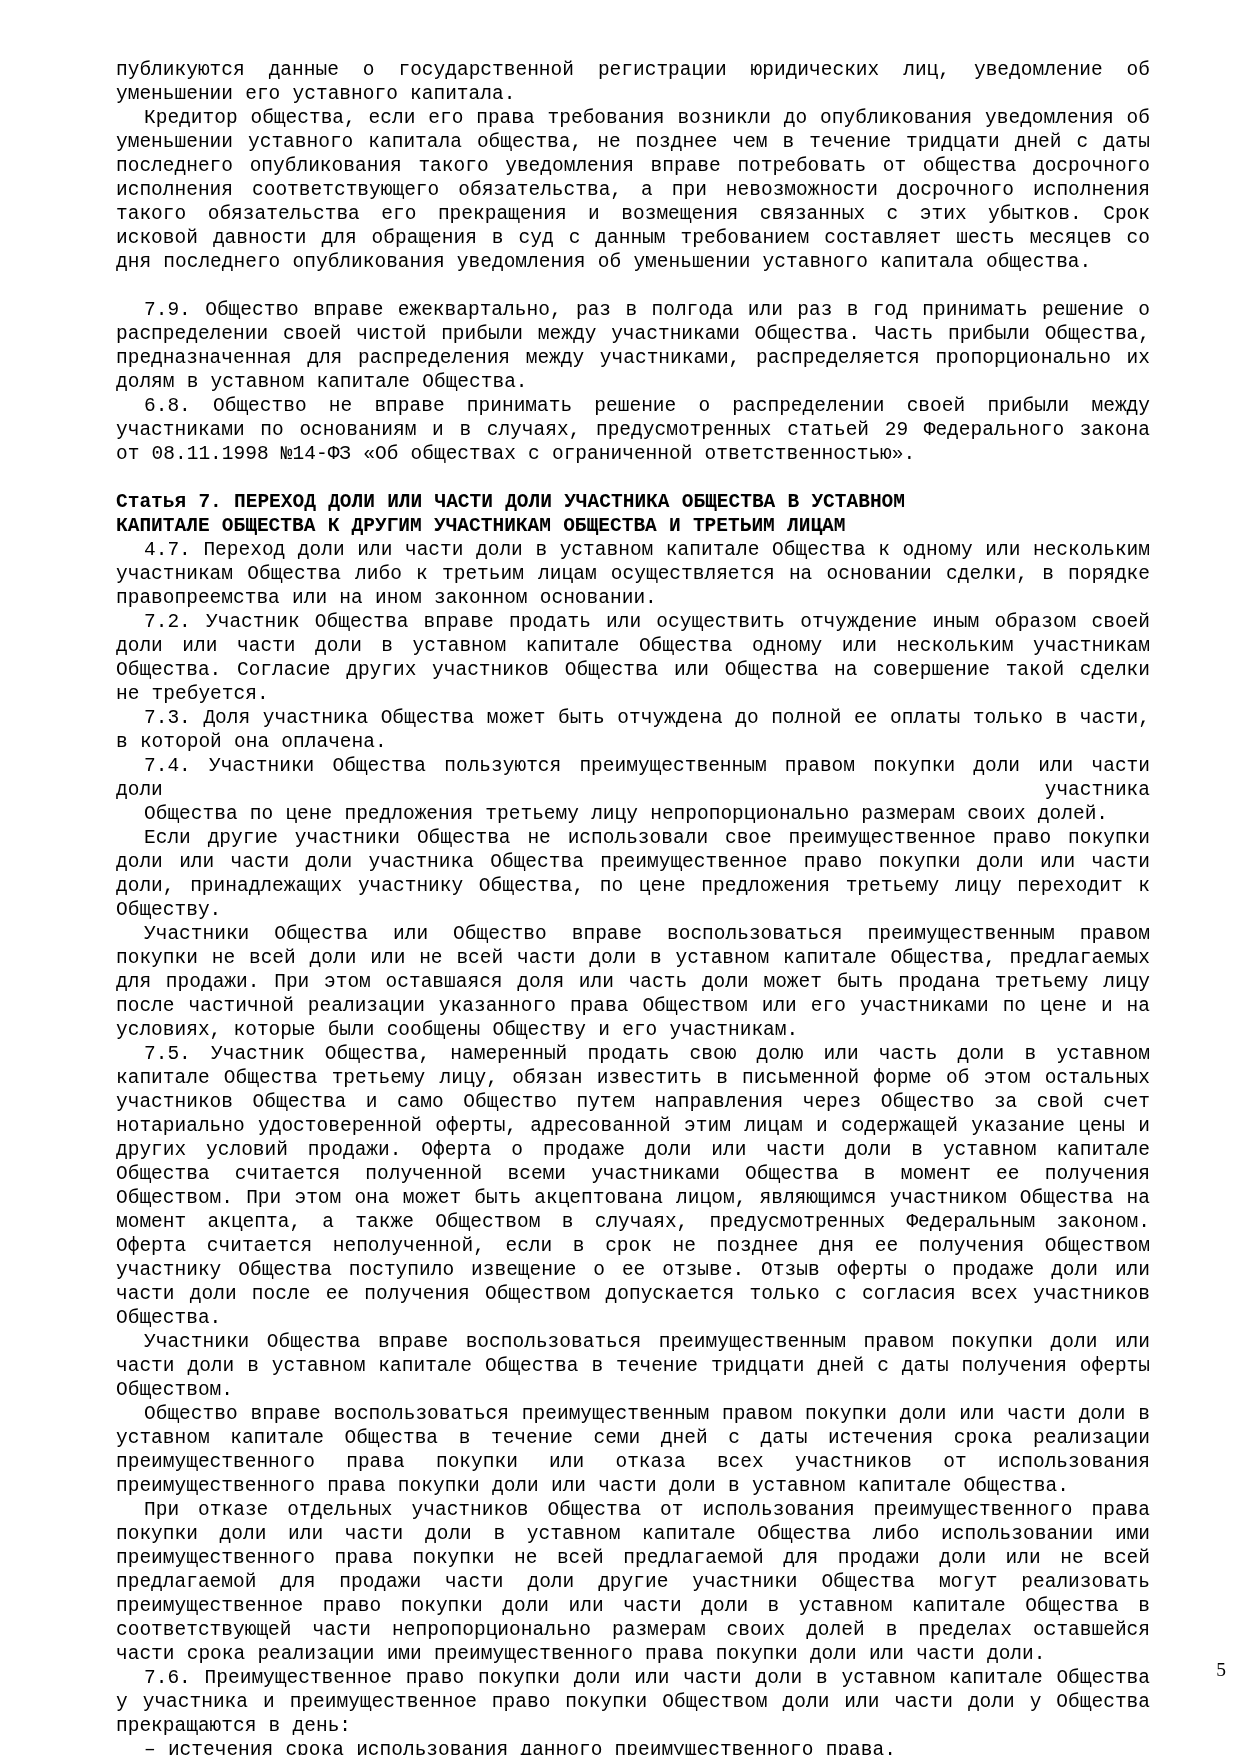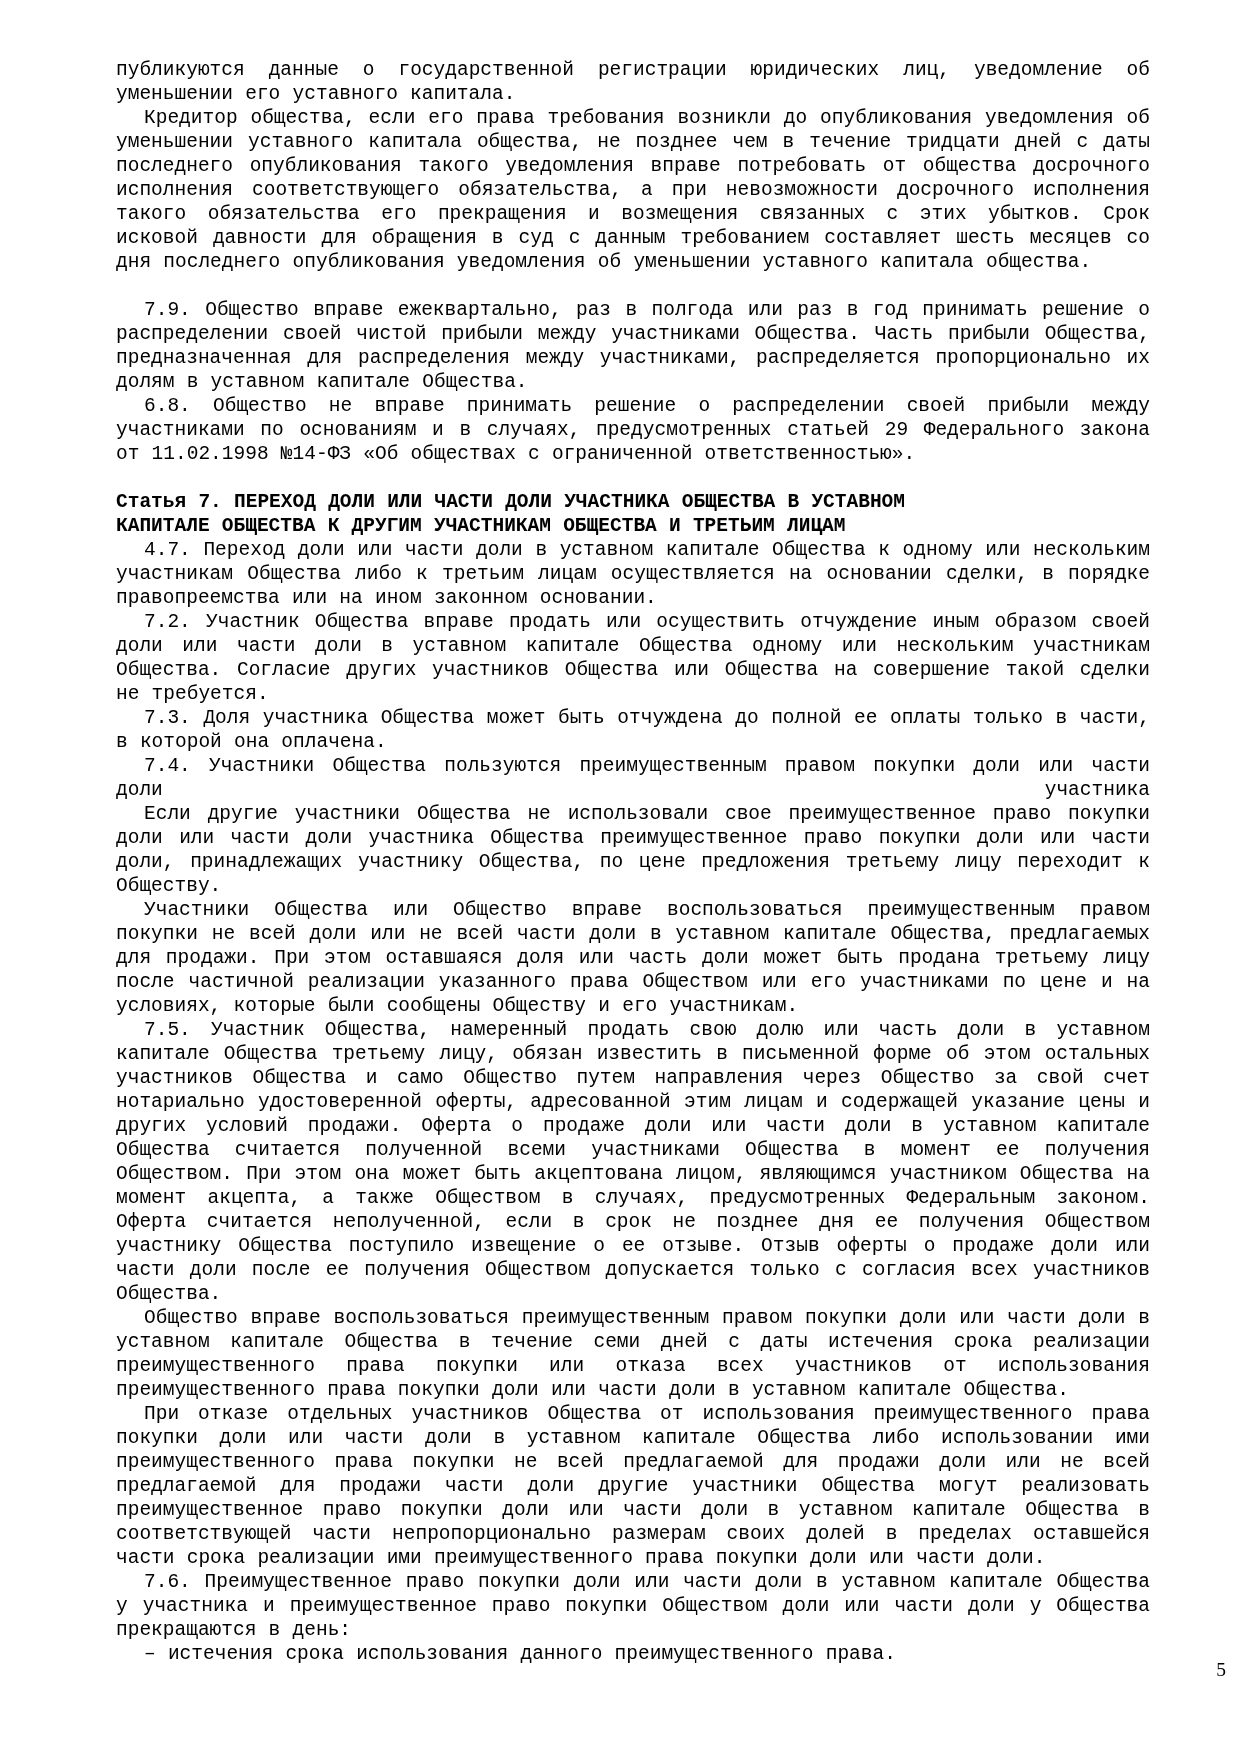--- a/index.html
+++ b/index.html
@@ -51,30 +51,32 @@
 </style>
 </head>
 <body>
 
 <div class="page">
   <div class="content">
       <p class="para cont">публикуются данные о государственной регистрации юридических лиц, уведомление об уменьшении его уставного капитала.</p>
       <p class="para indent">Кредитор общества, если его права требования возникли до опубликования уведомления об уменьшении уставного капитала общества, не позднее чем в течение тридцати дней с даты последнего опубликования такого уведомления вправе потребовать от общества досрочного исполнения соответствующего обязательства, а при невозможности досрочного исполнения такого обязательства его прекращения и возмещения связанных с этих убытков. Срок исковой давности для обращения в суд с данным требованием составляет шесть месяцев со дня последнего опубликования уведомления об уменьшении уставного капитала общества.</p>
       <div class="spacer"></div>
       <p class="para indent">7.9. Общество вправе ежеквартально, раз в полгода или раз в год принимать решение о распределении своей чистой прибыли между участниками Общества. Часть прибыли Общества, предназначенная для распределения между участниками, распределяется пропорционально их долям в уставном капитале Общества.</p>
-      <p class="para indent">6.8. Общество не вправе принимать решение о распределении своей прибыли между участниками по основаниям и в случаях, предусмотренных статьей 29 Федерального закона от 11.02.1998 №14-ФЗ «Об обществах с ограниченной ответственностью».</p>
+      <p class="para indent">6.8. Общество не вправе принимать решение о распределении своей прибыли между участниками по основаниям и в случаях, предусмотренных статьей 29 Федерального закона от 08.11.1998 №14-ФЗ «Об обществах с ограниченной ответственностью».</p>
       <div class="spacer"></div>
       <p class="para heading">Статья 7. ПЕРЕХОД ДОЛИ ИЛИ ЧАСТИ ДОЛИ УЧАСТНИКА ОБЩЕСТВА В УСТАВНОМ
 КАПИТАЛЕ ОБЩЕСТВА К ДРУГИМ УЧАСТНИКАМ ОБЩЕСТВА И ТРЕТЬИМ ЛИЦАМ</p>
       <p class="para indent">4.7. Переход доли или части доли в уставном капитале Общества к одному или нескольким участникам Общества либо к третьим лицам осуществляется на основании сделки, в порядке правопреемства или на ином законном основании.</p>
       <p class="para indent">7.2. Участник Общества вправе продать или осуществить отчуждение иным образом своей доли или части доли в уставном капитале Общества одному или нескольким участникам Общества. Согласие других участников Общества или Общества на совершение такой сделки не требуется.</p>
       <p class="para indent">7.3. Доля участника Общества может быть отчуждена до полной ее оплаты только в части, в которой она оплачена.</p>
       <p class="para indent fj">7.4. Участники Общества пользуются преимущественным правом покупки доли или части доли участника</p>
+      <p class="para indent">Общества по цене предложения третьему лицу непропорционально размерам своих долей.</p>
       <p class="para indent">Если другие участники Общества не использовали свое преимущественное право покупки доли или части доли участника Общества преимущественное право покупки доли или части доли, принадлежащих участнику Общества, по цене предложения третьему лицу переходит к Обществу.</p>
       <p class="para indent">Участники Общества или Общество вправе воспользоваться преимущественным правом покупки не всей доли или не всей части доли в уставном капитале Общества, предлагаемых для продажи. При этом оставшаяся доля или часть доли может быть продана третьему лицу после частичной реализации указанного права Обществом или его участниками по цене и на условиях, которые были сообщены Обществу и его участникам.</p>
       <p class="para indent">7.5. Участник Общества, намеренный продать свою долю или часть доли в уставном капитале Общества третьему лицу, обязан известить в письменной форме об этом остальных участников Общества и само Общество путем направления через Общество за свой счет нотариально удостоверенной оферты, адресованной этим лицам и содержащей указание цены и других условий продажи. Оферта о продаже доли или части доли в уставном капитале Общества считается полученной всеми участниками Общества в момент ее получения Обществом. При этом она может быть акцептована лицом, являющимся участником Общества на момент акцепта, а также Обществом в случаях, предусмотренных Федеральным законом. Оферта считается неполученной, если в срок не позднее дня ее получения Обществом участнику Общества поступило извещение о ее отзыве. Отзыв оферты о продаже доли или части доли после ее получения Обществом допускается только с согласия всех участников Общества.</p>
+      <p class="para indent">Участники Общества вправе воспользоваться преимущественным правом покупки доли или части доли в уставном капитале Общества в течение тридцати дней с даты получения оферты Обществом.</p>
       <p class="para indent">Общество вправе воспользоваться преимущественным правом покупки доли или части доли в уставном капитале Общества в течение семи дней с даты истечения срока реализации преимущественного права покупки или отказа всех участников от использования преимущественного права покупки доли или части доли в уставном капитале Общества.</p>
       <p class="para indent">При отказе отдельных участников Общества от использования преимущественного права покупки доли или части доли в уставном капитале Общества либо использовании ими преимущественного права покупки не всей предлагаемой для продажи доли или не всей предлагаемой для продажи части доли другие участники Общества могут реализовать преимущественное право покупки доли или части доли в уставном капитале Общества в соответствующей части непропорционально размерам своих долей в пределах оставшейся части срока реализации ими преимущественного права покупки доли или части доли.</p>
       <p class="para indent">7.6. Преимущественное право покупки доли или части доли в уставном капитале Общества у участника и преимущественное право покупки Обществом доли или части доли у Общества прекращаются в день:</p>
       <p class="para indent">–  истечения срока использования данного преимущественного права.</p>
     </div>
   <div class="page-number">5</div>
 </div>
 
 </body></html>

